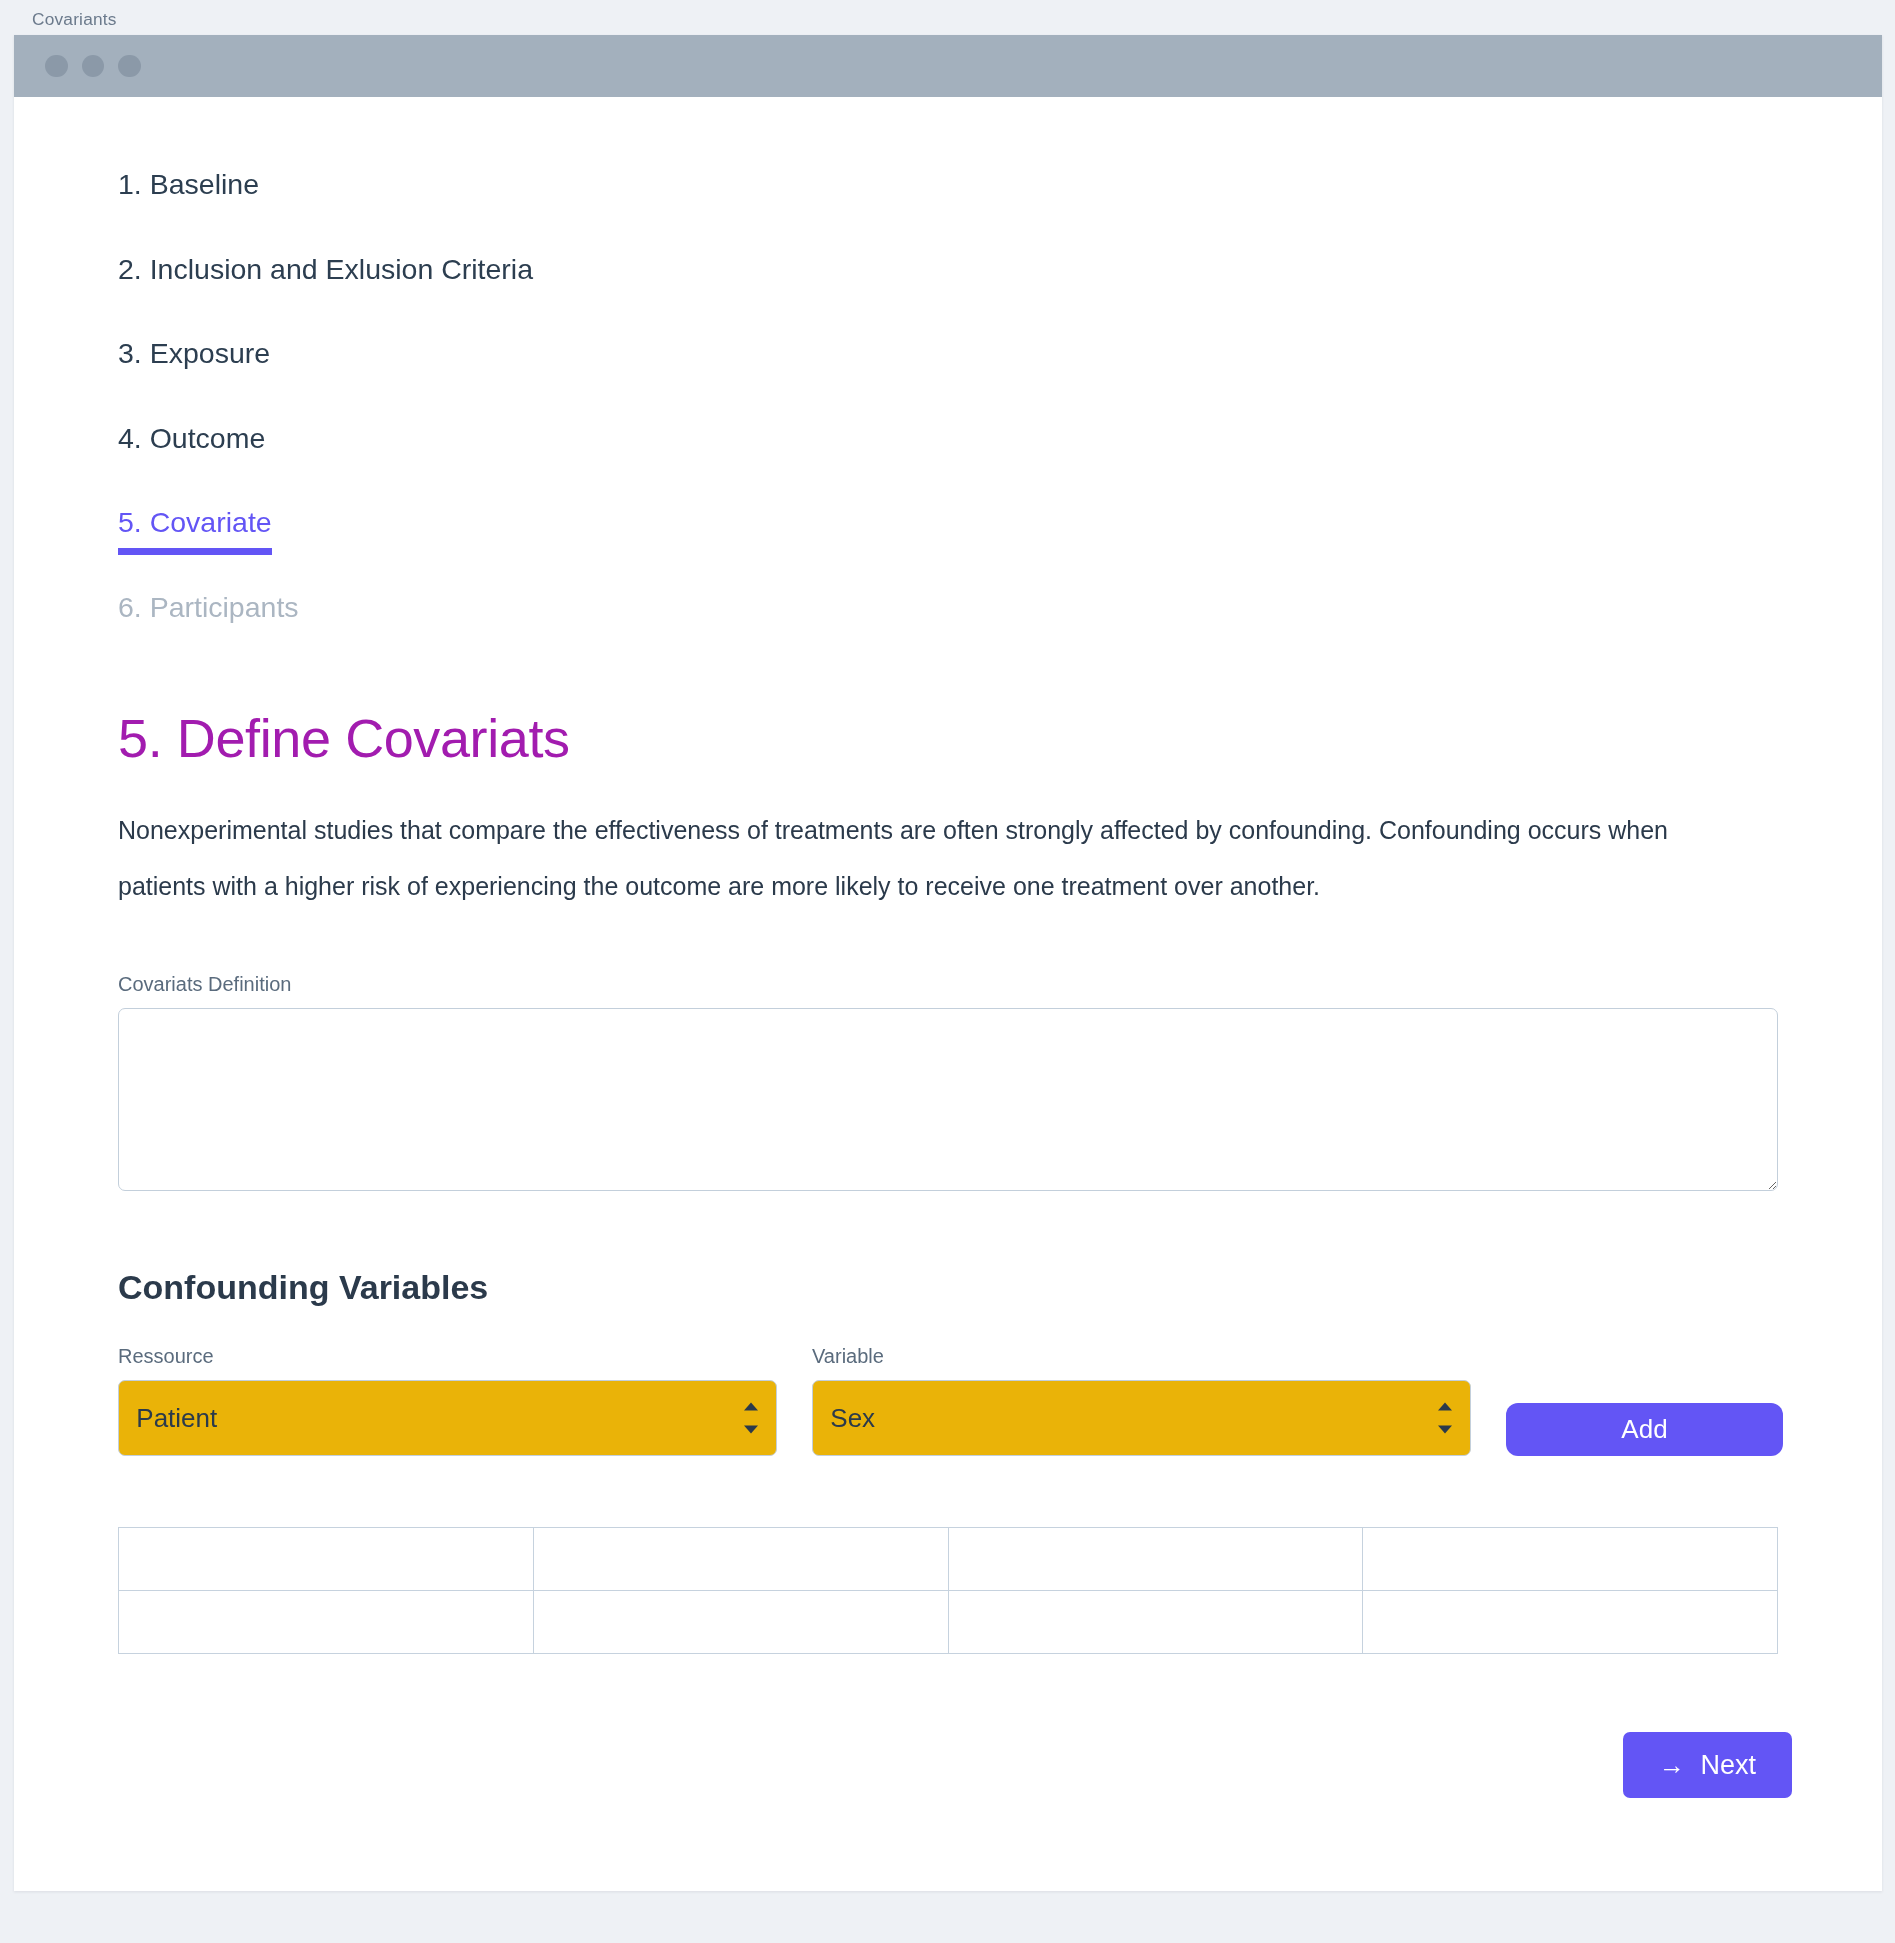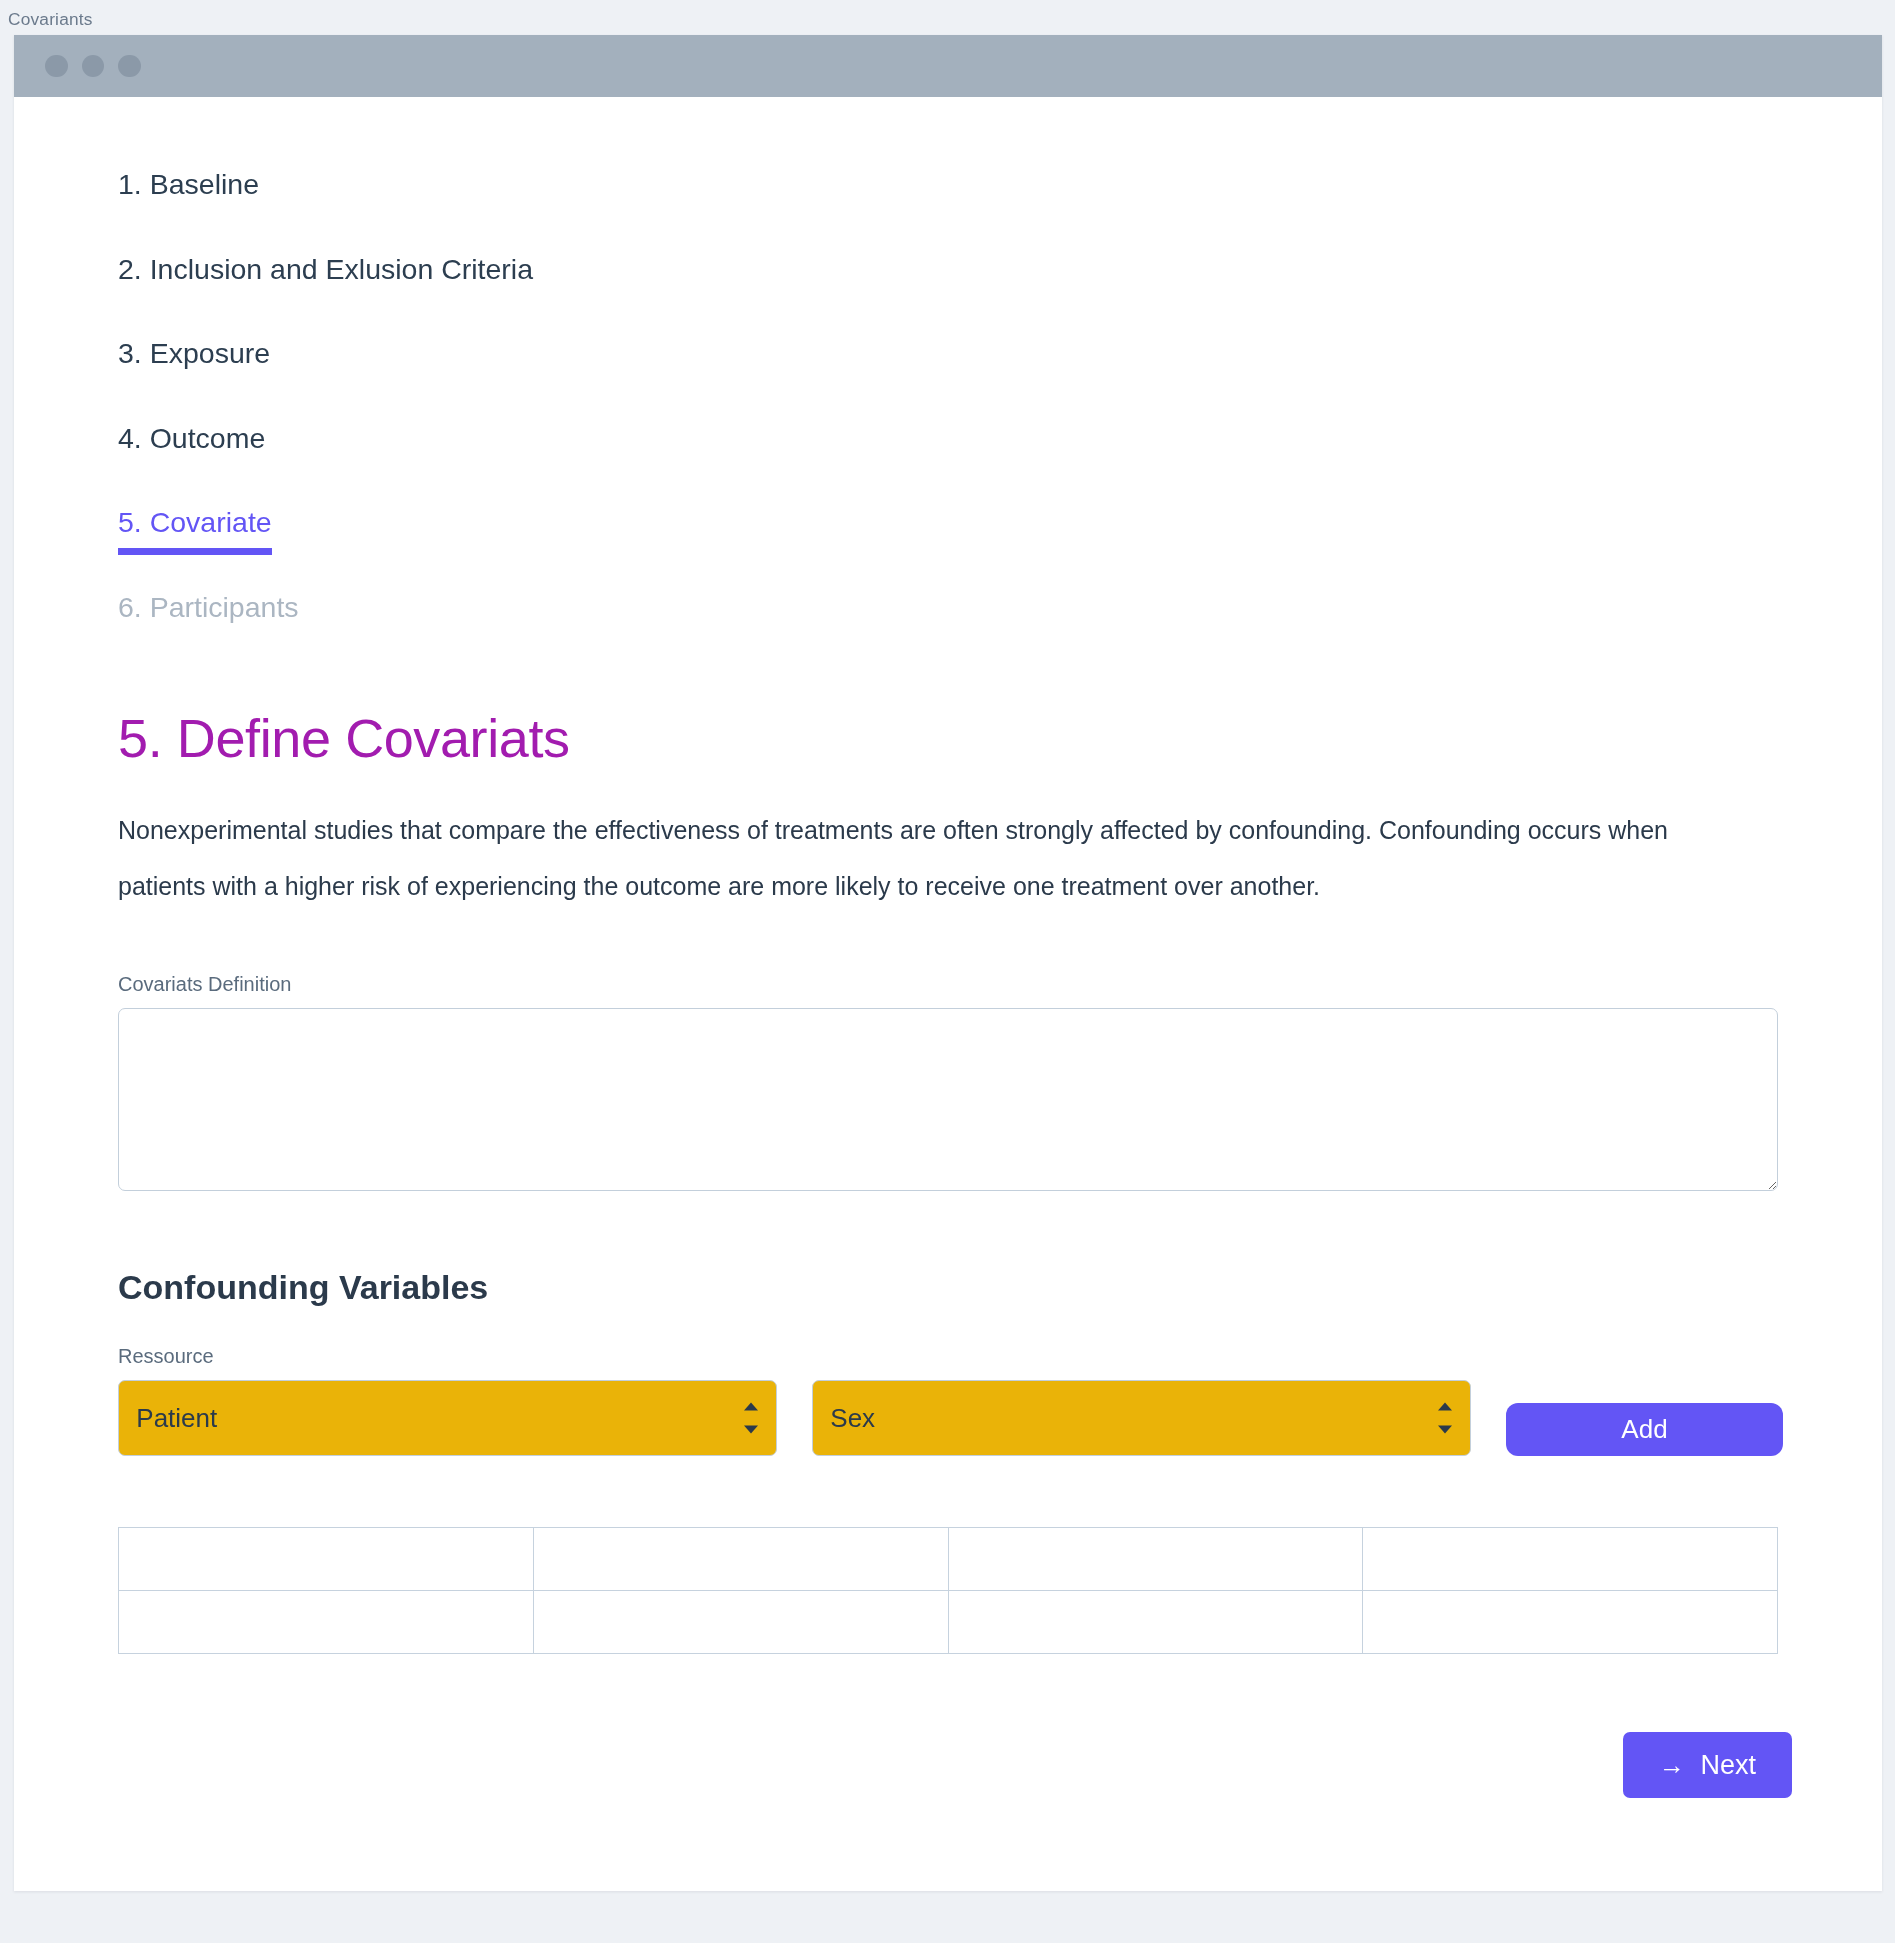--- a/index.html
+++ b/index.html
@@ -11,21 +11,21 @@
   body {
     width: 1895px;
     height: 1944px;
     position: relative;
     overflow: hidden;
   }
 
   
   #window-caption {
     position: absolute;
-    left: 8px;
+    left: 32px;
     top: 8.6px;
     font-size: 17.3px;
     color: #6b7a8c;
     letter-spacing: 0.2px;
   }
   #browser-window {
     position: absolute;
     left: 14px;
     top: 35px;
     width: 1868px;
@@ -286,20 +286,21 @@
             <option>Patient</option>
           </select>
           <span class="stepper-icon">
             <i class="up"></i>
               <i class="down"></i>
           </span>
         </span>
       </div>
 
       <div class="control-group">
+        <label class="field-label">Variable</label>
         <span class="select-wrap">
           <select class="styled-select" id="variable-select">
             <option>Sex</option>
           </select>
           <span class="stepper-icon">
             <i class="up"></i>
               <i class="down"></i>
           </span>
         </span>
       </div>

